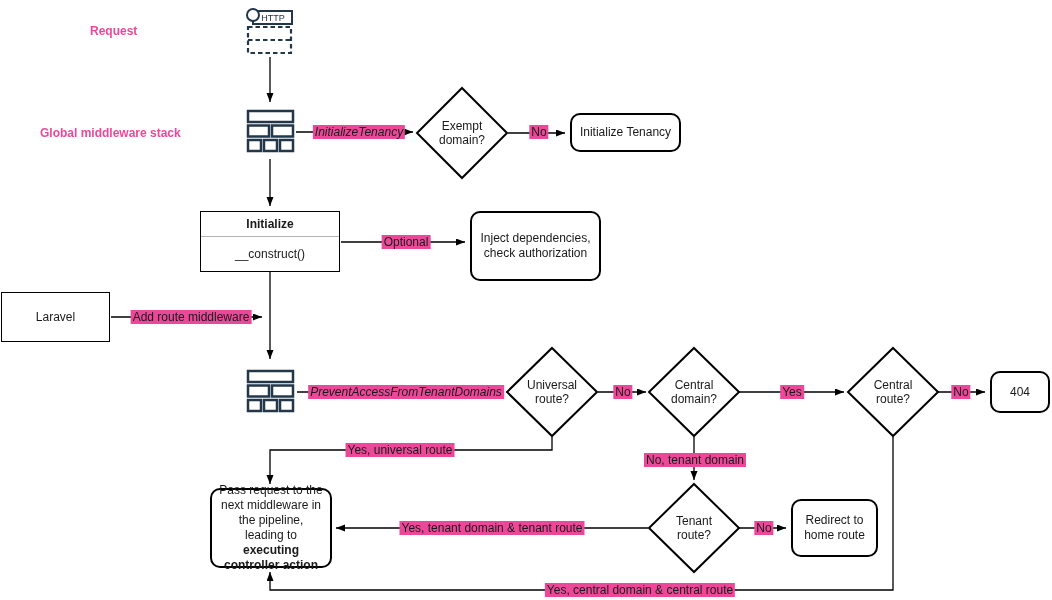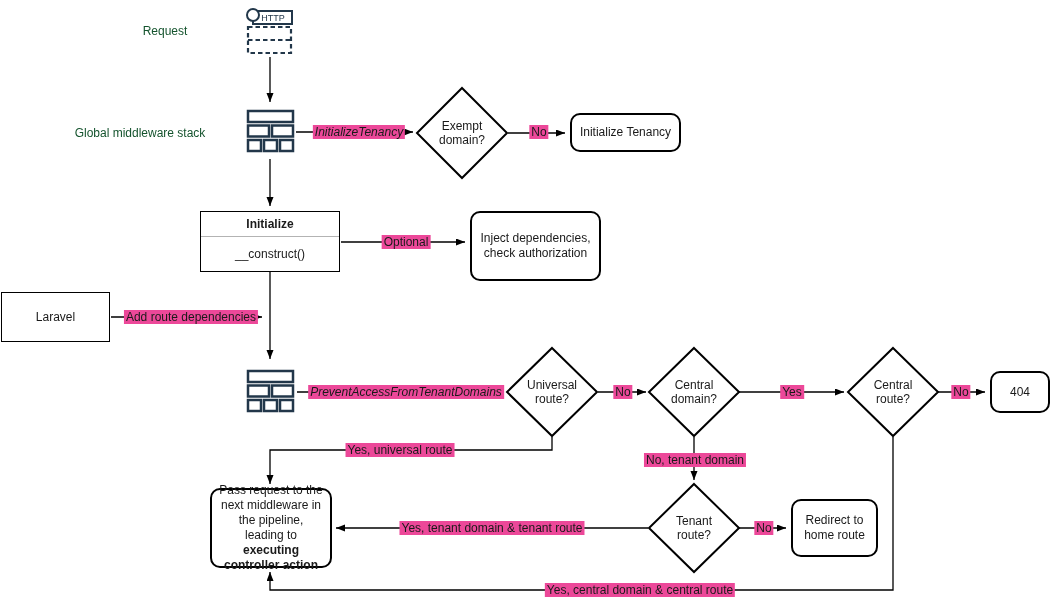--- a/index.html
+++ b/index.html
@@ -13,22 +13,22 @@
   .node{
     position:absolute;box-sizing:border-box;background:#fff;border:2px solid #000;
     border-radius:10px;display:flex;align-items:center;justify-content:center;
     text-align:center;font-size:12px;line-height:1.25;padding:6px;
   }
   .plain{border:1px solid #000;border-radius:0;}
   .uml{display:block;padding:0;}
   .uml-title{height:24px;line-height:24px;font-weight:bold;text-align:center;border-bottom:1px solid #b3b3b3;}
   .uml-body{height:35px;line-height:35px;text-align:center;}
   .navy-label{
-    position:absolute;color:#14532d;font-weight:normal;font-size:12px;
-    text-align:center;white-space:nowrap;
+    position:absolute;color:#ec4899;font-weight:bold;font-size:12px;
+    text-align:left;white-space:nowrap;
   }
   .edge-label{
     position:absolute;transform:translate(-50%,-50%);background:#ec4899;
     font-size:12px;white-space:nowrap;padding:0 2px;
   }
   .edge-label.it{font-style:italic;}
   .diamond-label{
     position:absolute;transform:translate(-50%,-50%);width:62px;
     font-size:12px;line-height:1.2;text-align:center;
   }
@@ -141,21 +141,21 @@
 
   <div class="diamond-label" style="left:462px;top:133px;">Exempt domain?</div>
   <div class="diamond-label" style="left:552px;top:392px;">Universal route?</div>
   <div class="diamond-label" style="left:694px;top:392px;">Central domain?</div>
   <div class="diamond-label" style="left:893px;top:392px;">Central route?</div>
   <div class="diamond-label" style="left:694px;top:528px;">Tenant route?</div>
 
   <div class="edge-label it" style="left:359px;top:132px;">InitializeTenancy</div>
   <div class="edge-label" style="left:539px;top:132px;">No</div>
   <div class="edge-label" style="left:406px;top:242px;">Optional</div>
-  <div class="edge-label" style="left:191px;top:317px;">Add route dependencies</div>
+  <div class="edge-label" style="left:191px;top:317px;">Add route middleware</div>
   <div class="edge-label it" style="left:406px;top:392px;">PreventAccessFromTenantDomains</div>
   <div class="edge-label" style="left:623px;top:392px;">No</div>
   <div class="edge-label" style="left:792px;top:392px;">Yes</div>
   <div class="edge-label" style="left:961px;top:392px;">No</div>
   <div class="edge-label" style="left:400px;top:450px;">Yes, universal route</div>
   <div class="edge-label" style="left:695px;top:460px;">No, tenant domain</div>
   <div class="edge-label" style="left:492px;top:528px;">Yes, tenant domain &amp; tenant route</div>
   <div class="edge-label" style="left:764px;top:528px;">No</div>
   <div class="edge-label" style="left:640px;top:590px;">Yes, central domain &amp; central route</div>
 

